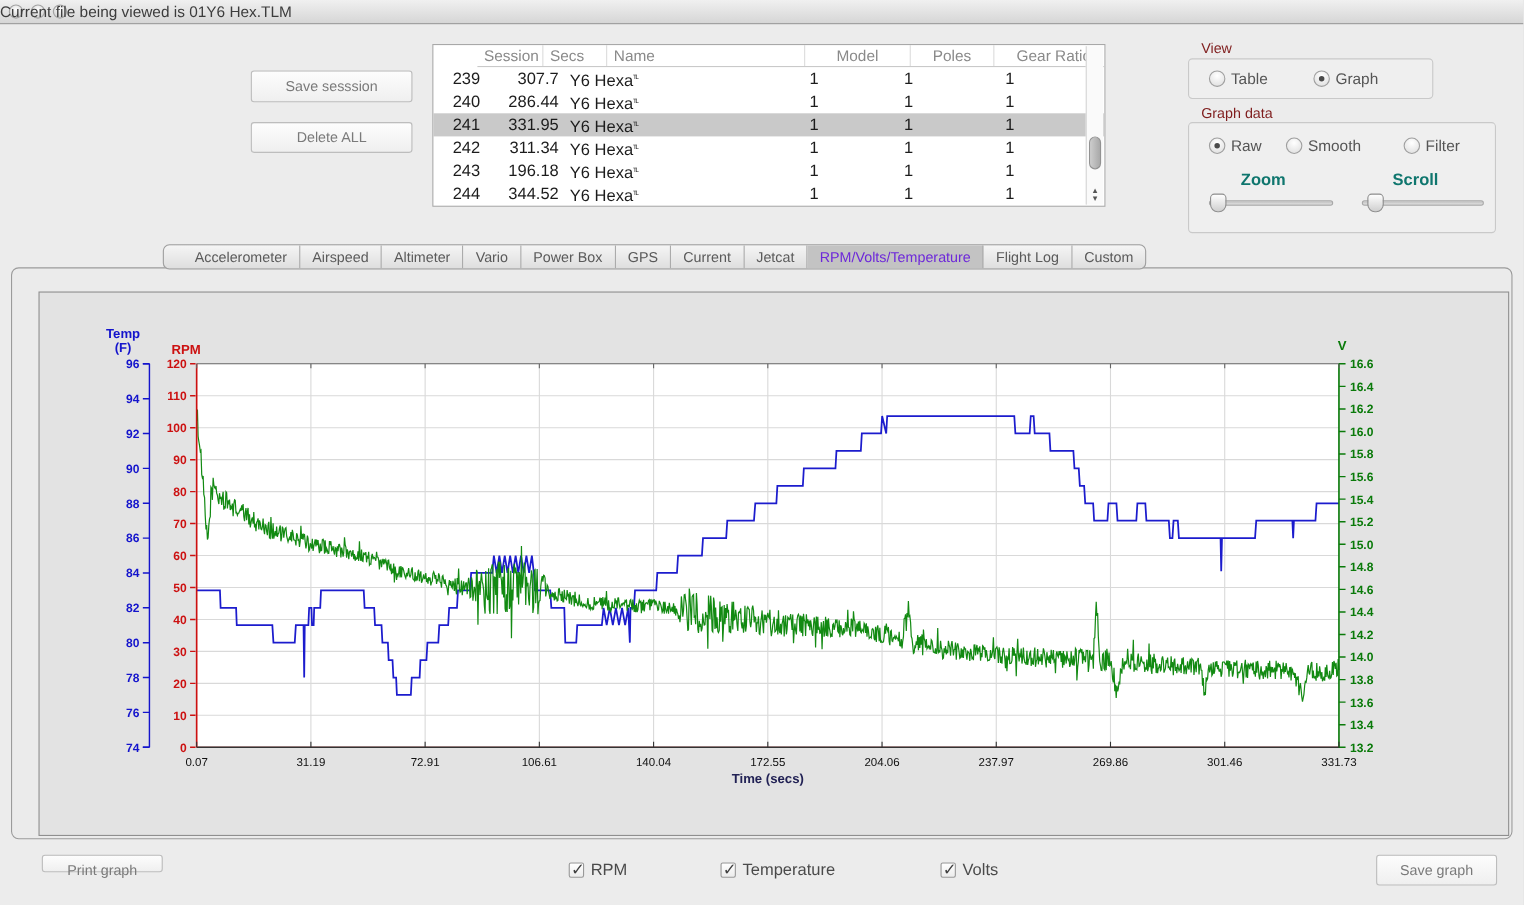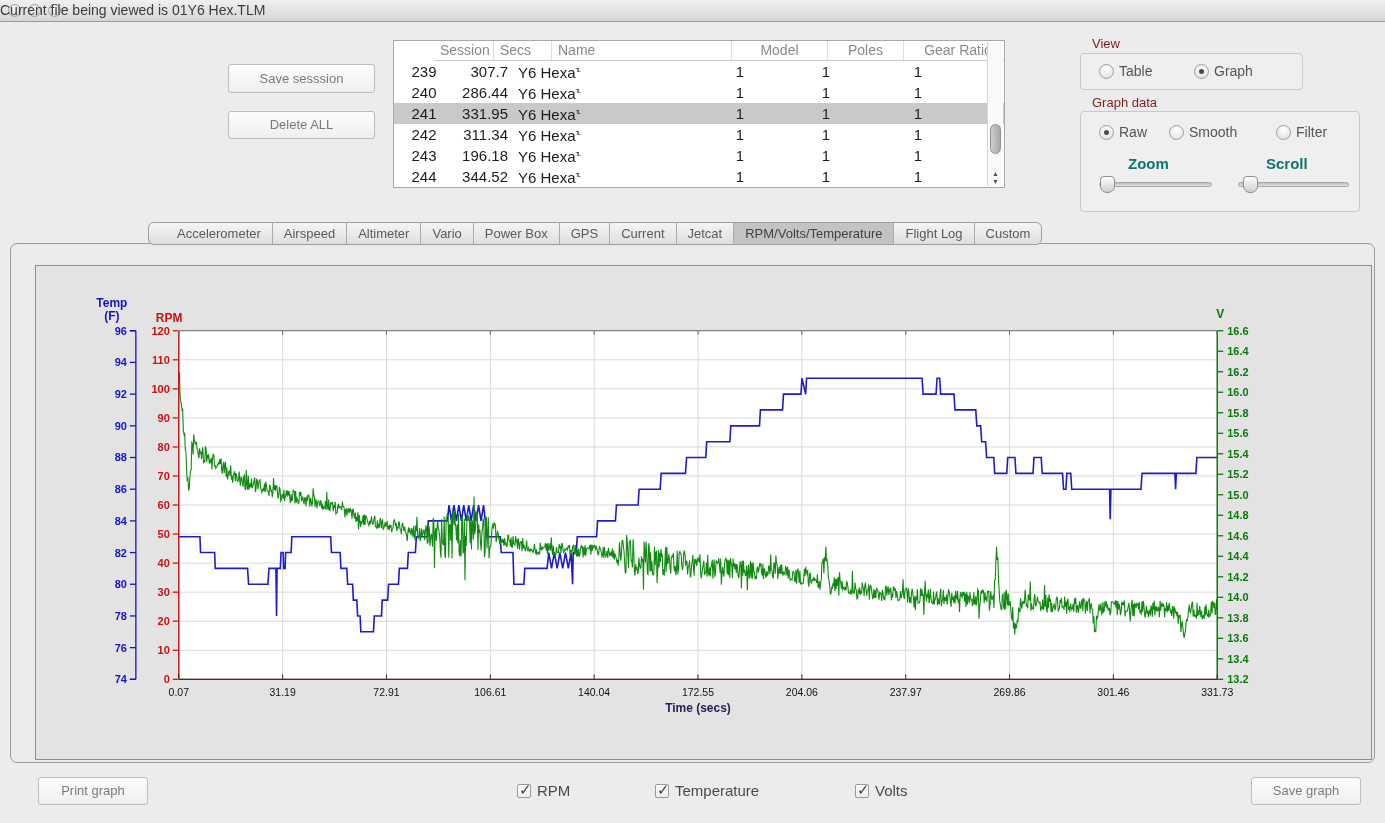--- a/index.html
+++ b/index.html
@@ -13,21 +13,21 @@
     border:1px solid #a2a2a2;background:radial-gradient(circle at 50% 32%,#fdfdfd,#c7c7c7);box-sizing:border-box;}
   .title{position:absolute;left:0;right:0;top:0;text-align:left;line-height:21px;
     font-size:14px;color:#3c3c3c;}
 
   
   .btn{position:absolute;background:linear-gradient(#fdfdfd,#efefef);
     border:1px solid #bdbdbd;border-radius:3px;color:#7a7a7a;font-size:13px;
     text-align:center;box-sizing:border-box;}
   #btn-save-session{left:228px;top:64px;width:147px;height:29px;line-height:27px;}
   #btn-delete-all{left:228px;top:111px;width:147px;height:28px;line-height:26px;}
-  #btn-print{left:38px;top:777px;width:110px;height:28px;line-height:26px;}
+  #btn-print{left:38px;top:777px;width:110px;height:16px;line-height:26px;}
   #btn-savegraph{left:1251px;top:777px;width:110px;height:28px;line-height:26px;}
 
   
   .table{position:absolute;left:393px;top:40px;width:612px;height:148px;background:#fff;
     border:1px solid #a8a8a8;box-sizing:border-box;}
   .thead,.trow{display:grid;grid-template-columns:60px 58px 180px 96px 76px 108px;}
   .thead{height:19px;line-height:19px;font-size:14px;color:#8a8a8a;border-bottom:1px solid #c9c9c9;margin-left:40px;}
   .thead span{border-right:1px solid #dcdcdc;padding-left:6px;white-space:nowrap;overflow:hidden;}
   .thead span:nth-child(4),.thead span:nth-child(5),.thead span:nth-child(6){text-align:center;padding-left:0;}
   .thead span:last-child{border-right:none;}
@@ -60,21 +60,21 @@
     border:1px solid #a8a8a8;box-sizing:border-box;}
   .sthumb{position:absolute;top:-7px;width:15px;height:17px;box-sizing:border-box;
     background:linear-gradient(#fefefe,#cfcfcf);border:1px solid #8f8f8f;border-radius:4px 4px 7px 7px;}
 
   
   .tabs{position:absolute;left:148px;top:222px;height:21px;display:flex;z-index:3;
     border:1px solid #9e9e9e;border-radius:6px;overflow:hidden;
     background:linear-gradient(#f5f5f5,#dedede);padding-left:17px;}
   .tab{padding:0 11px;line-height:21px;font-size:13px;color:#5a5a5a;border-right:1px solid #ababab;white-space:nowrap;}
   .tab:last-child{border-right:none;}
-  .tab.selected{background:#c3c3c3;color:#404040;}
+  .tab.selected{background:#c3c3c3;color:#6d28d9;}
 
   
   .bigpanel{position:absolute;left:10px;top:243px;width:1365px;height:520px;z-index:1;
     background:#ebebeb;border:1px solid #9b9b9b;border-radius:7px;box-sizing:border-box;}
   .chartpanel{position:absolute;left:35px;top:265px;width:1337px;height:495px;z-index:2;
     background:#e3e3e3;border:1px solid #8f8f8f;box-sizing:border-box;}
   #chart-svg{position:absolute;left:0;top:0;width:100%;height:100%;}
 
   
   .cb{position:absolute;display:flex;align-items:center;gap:6px;font-size:15px;color:#4a4a4a;top:782px;}

